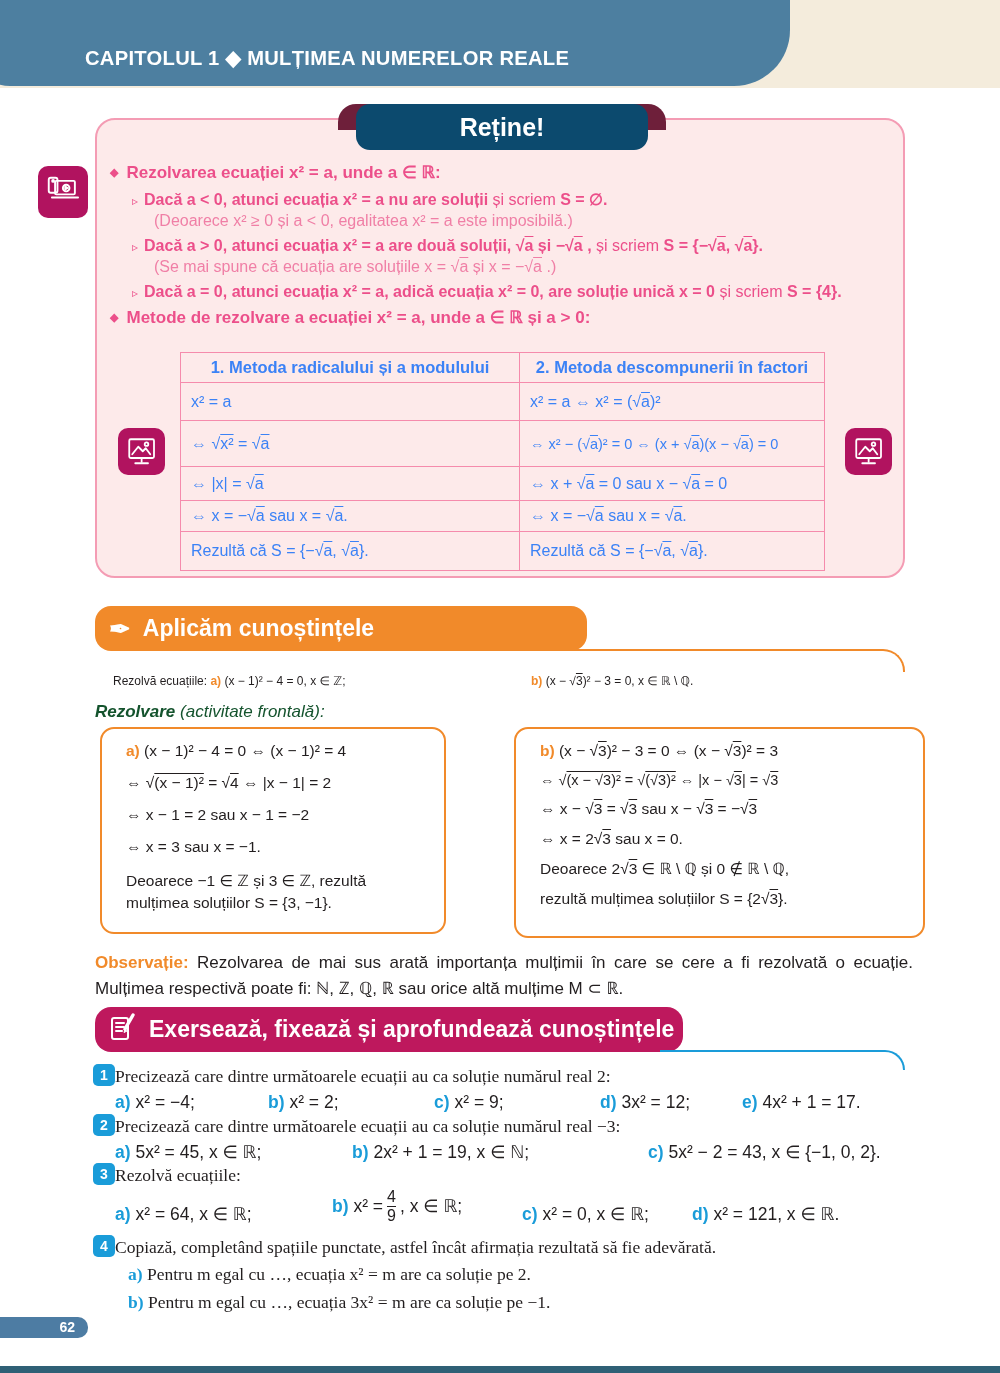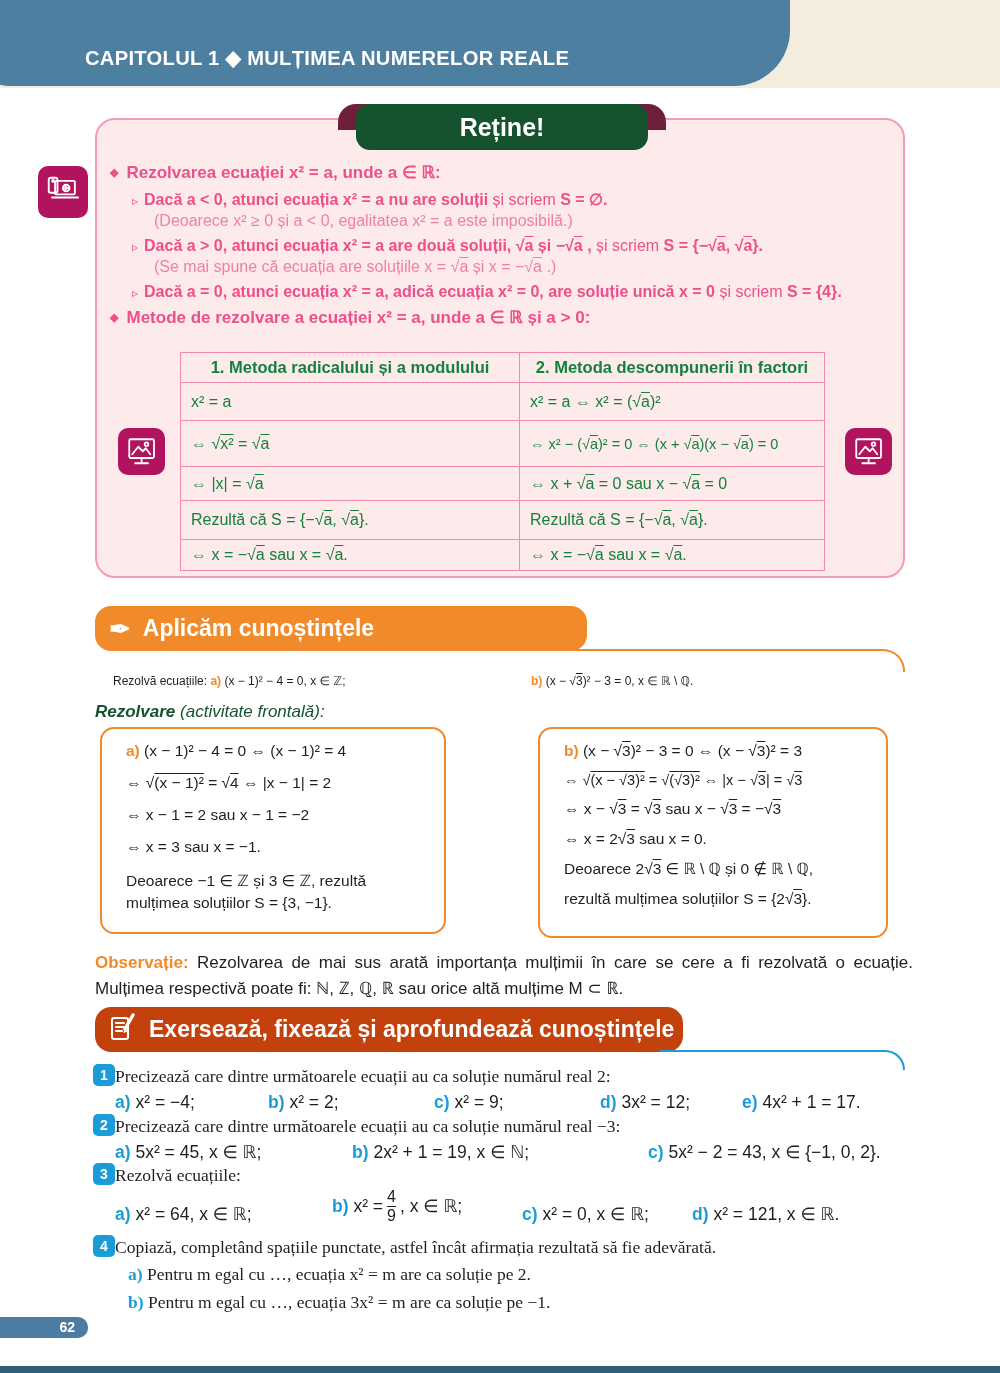--- a/index.html
+++ b/index.html
@@ -13,68 +13,68 @@
                  border-radius:0 0 56px 40px;}
   .chapter-title{left:85px;top:46px;color:#ffffff;font-weight:bold;font-size:21px;
                  letter-spacing:.3px;transform:scaleX(.96);transform-origin:left;}
 
   
   .retine-box{left:95px;top:118px;width:810px;height:460px;background:#fdeaea;
               border:2.5px solid #f49cb4;border-radius:20px;box-sizing:border-box;}
   .ear{background:#6e1f3a;width:36px;height:26px;top:104px;}
   .ear.l{left:338px;border-radius:18px 0 0 0;}
   .ear.r{left:630px;border-radius:0 18px 0 0;}
-  .retine-tab{left:356px;top:104px;width:292px;height:46px;background:#14532d;border-radius:14px;
+  .retine-tab{left:356px;top:104px;width:292px;height:46px;background:#0c4a6e;border-radius:14px;
               display:flex;align-items:center;justify-content:center;color:#fff;font-weight:bold;font-size:25px;}
   .retine-content{left:110px;top:162px;width:786px;color:#ec4f8a;font-size:17px;}
   .rl{margin-bottom:4px;white-space:nowrap;}
   .rl .diam{font-size:11px;vertical-align:2px;margin-right:8px;}
   .rl.main{font-weight:bold;margin-bottom:7px;}
   .rl.sub{padding-left:22px;font-size:16px;margin-bottom:3px;}
   .rl.sub .tri{font-size:12px;margin-right:6px;}
   .rl.note{padding-left:44px;color:#f07fa6;font-size:16px;margin-bottom:7px;}
   .rl .b{font-weight:bold;}
   .ov{text-decoration:overline;}
 
   
-  .methods{left:180px;top:352px;width:645px;border-collapse:collapse;color:#15803d;font-size:16px;}
+  .methods{left:180px;top:352px;width:645px;border-collapse:collapse;color:#3b82f6;font-size:16px;}
   .methods td{border:1.6px solid #f58bac;padding:2px 10px;vertical-align:middle;}
   .methods td.hd{font-weight:bold;text-align:center;font-size:16.5px;}
   .methods td.c1{width:318px;}
 
   
   .sq-icon{background:#b1135f;border-radius:10px;display:flex;align-items:center;justify-content:center;}
   .digital-icon{left:38px;top:166px;width:50px;height:52px;}
   .monitor-icon-l{left:118px;top:428px;width:47px;height:47px;}
   .monitor-icon-r{left:845px;top:428px;width:47px;height:47px;}
 
   
   .sec-head{height:45px;border-radius:16px;display:flex;align-items:center;color:#fff;
             font-weight:bold;font-size:23px;gap:12px;padding-left:14px;box-sizing:border-box;}
   .aplicam-head{left:95px;top:606px;width:492px;background:#f18a2a;}
-  .exerseaza-head{left:95px;top:1007px;width:588px;background:#c2410c;}
+  .exerseaza-head{left:95px;top:1007px;width:588px;background:#be185d;}
   .curve{box-sizing:border-box;}
   .curve.orange{left:560px;top:649px;width:345px;height:23px;border-top:2.5px solid #f18a2a;
                 border-right:2.5px solid #f18a2a;border-top-right-radius:22px;}
   .curve.blue{left:660px;top:1050px;width:245px;height:20px;border-top:2.5px solid #1a9cd9;
               border-right:2.5px solid #1a9cd9;border-top-right-radius:20px;}
   .pen-glyph{font-size:26px;color:#fff;line-height:1;}
 
   
   .problem-line{left:113px;top:674px;width:800px;font-size:12px;}
   .problem-b{position:absolute;left:418px;top:0;}
   .olabel{color:#f18a2a;font-weight:bold;}
   .rezolvare-line{left:95px;top:702px;font-size:17px;color:#14532d;font-style:italic;}
   .rezolvare-line .b{font-weight:bold;}
 
   
   .sol-box{border:2.5px solid #f18a2a;border-radius:14px;background:#fff;box-sizing:border-box;
            padding:13px 24px;font-size:15.5px;}
   .sol-a{left:100px;top:727px;width:346px;height:207px;}
-  .sol-b{left:538px;top:727px;width:350px;height:211px;}
+  .sol-b{left:514px;top:727px;width:411px;height:211px;}
   .sline{margin-bottom:12px;white-space:nowrap;}
   .sol-a .sline{margin-bottom:14px;}
   .wrapline{white-space:normal;line-height:1.45;margin-bottom:0;}
 
   
   .observatie{left:95px;top:950px;width:818px;font-size:17px;text-align:justify;line-height:1.5;}
   .obs-label{color:#f18a2a;font-weight:bold;}
 
   
   .badge{width:22px;height:22px;background:#1a9cd9;border-radius:5px;color:#fff;font-weight:bold;
@@ -142,27 +142,27 @@
       <td>x² = a ⇔ x² = (√<span class="ov">a</span>)²</td>
     </tr>
     <tr style="height:46px;">
       <td>⇔ √<span class="ov">x²</span> = √<span class="ov">a</span></td>
       <td style="font-size:14.5px;">⇔ x² − (√<span class="ov">a</span>)² = 0 ⇔ (x + √<span class="ov">a</span>)(x − √<span class="ov">a</span>) = 0</td>
     </tr>
     <tr style="height:34px;">
       <td>⇔ |x| = √<span class="ov">a</span></td>
       <td>⇔ x + √<span class="ov">a</span> = 0  sau  x − √<span class="ov">a</span> = 0</td>
     </tr>
+    <tr style="height:31px;">
+      <td>⇔ x = −√<span class="ov">a</span>  sau  x = √<span class="ov">a</span>.</td>
+      <td>⇔ x = −√<span class="ov">a</span>  sau  x = √<span class="ov">a</span>.</td>
+    </tr>
     <tr style="height:39px;">
       <td>Rezultă că S = {−√<span class="ov">a</span>, √<span class="ov">a</span>}.</td>
       <td>Rezultă că S = {−√<span class="ov">a</span>, √<span class="ov">a</span>}.</td>
-    </tr>
-    <tr style="height:31px;">
-      <td>⇔ x = −√<span class="ov">a</span>  sau  x = √<span class="ov">a</span>.</td>
-      <td>⇔ x = −√<span class="ov">a</span>  sau  x = √<span class="ov">a</span>.</td>
     </tr>
   </tbody>
     </table>
 
   <div class="abs monitor-icon-l sq-icon">
     <svg width="36" height="36" viewBox="0 0 48 48" fill="none" stroke="#ffffff" stroke-width="2.4" stroke-linecap="round" stroke-linejoin="round">
       <rect x="7" y="7" width="33" height="25" rx="2"></rect>
       <path d="M11 27 L19 17 L25 23 L29 19 L35 27"></path>
       <circle cx="30" cy="13.5" r="2.4"></circle>
       <path d="M23.5 32 L23.5 37"></path>

